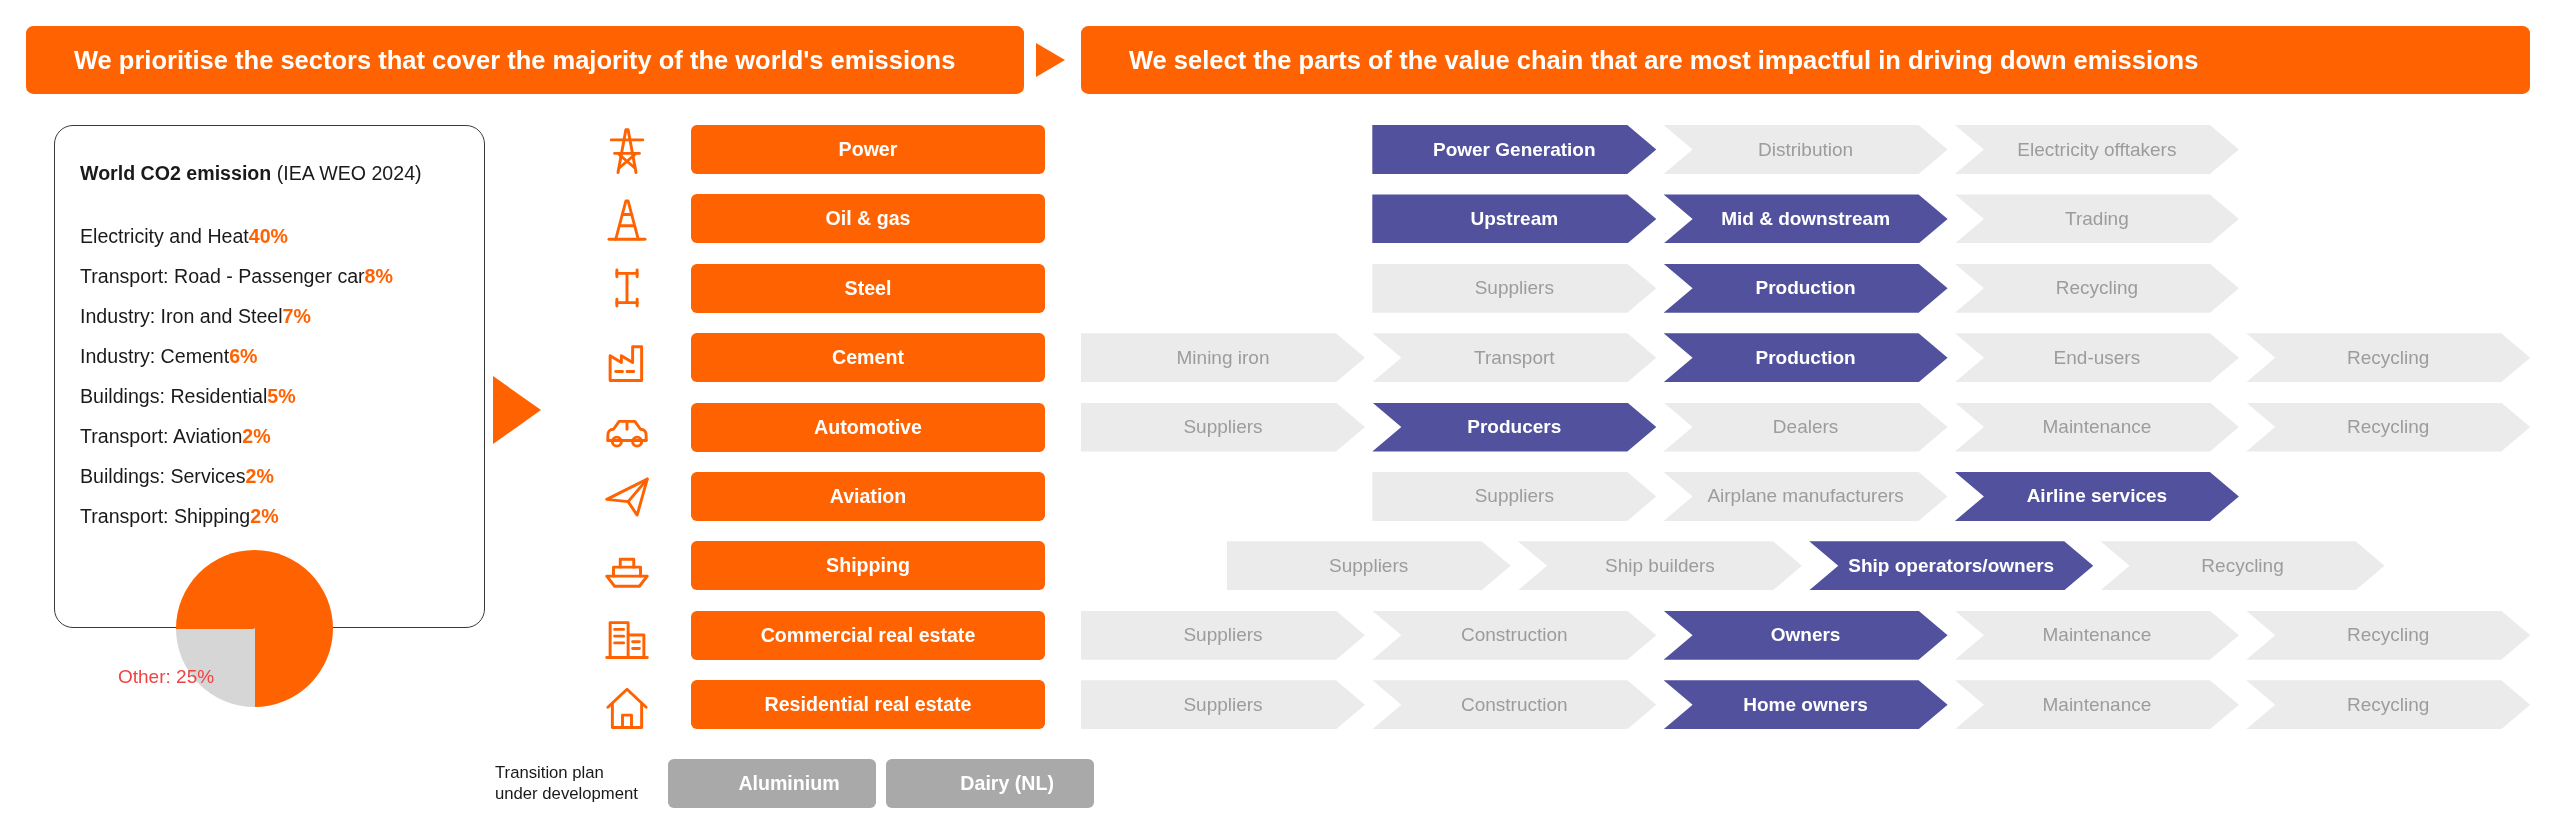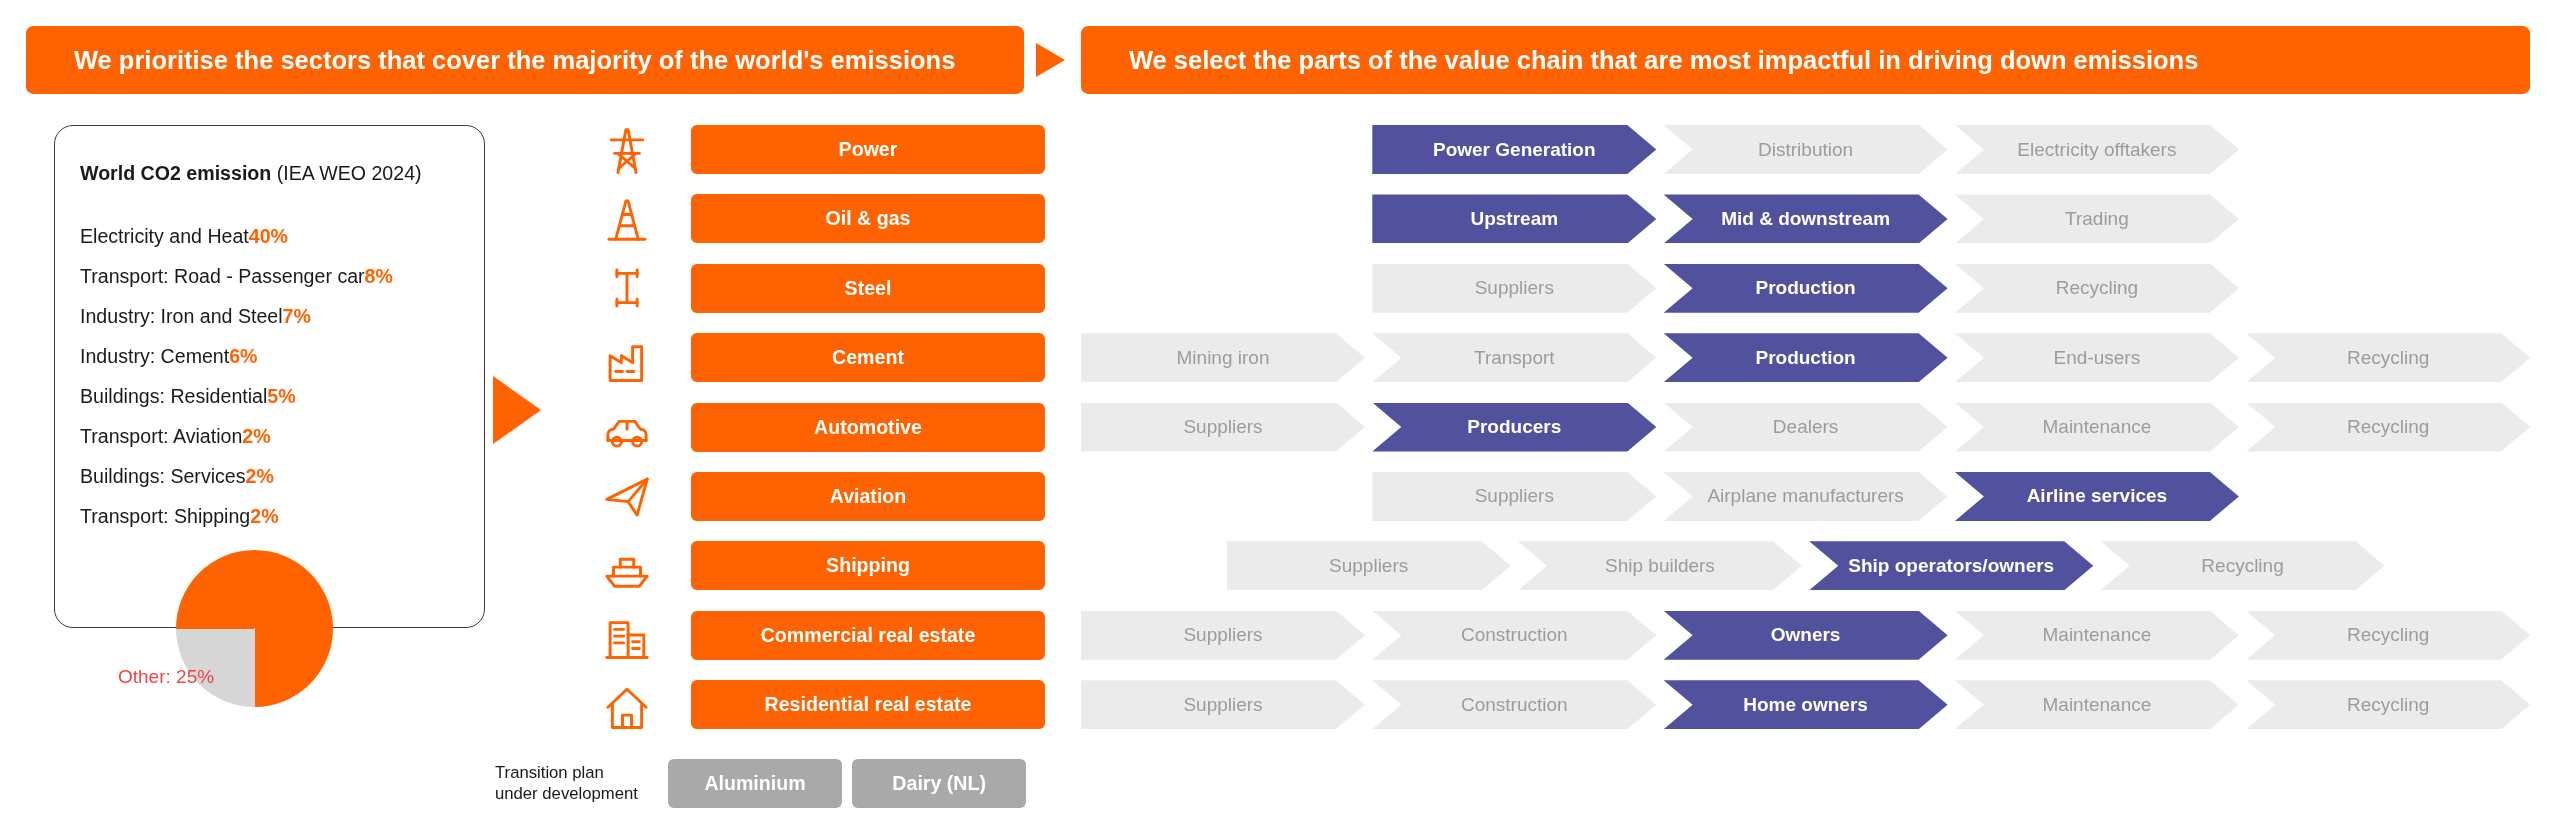--- a/index.html
+++ b/index.html
@@ -34,21 +34,21 @@
   .sector-icon{width:73px;height:49px;display:flex;align-items:center;justify-content:center;}
   .sector-icon svg{width:54px;height:54px;}
   .sector-btn{margin-left:28px;width:354px;height:49px;background:var(--orange);border-radius:5.8px;
        color:#fff;font-weight:bold;font-size:19.6px;display:flex;align-items:center;justify-content:center;}
 
   
   .transition-row{position:absolute;left:495px;top:759px;display:flex;align-items:center;}
   .transition-note{width:145px;text-align:left;font-size:16.7px;line-height:1.2;color:#1a1a1a;}
   .transition-btns{display:flex;margin-left:28px;gap:10.2px;}
   .grey-btn{width:174px;height:49px;background:var(--grey-btn);border-radius:5.8px;color:#fff;
-       font-weight:bold;font-size:19.6px;display:flex;align-items:center;justify-content:center;}
+       font-weight:bold;font-size:19.6px;display:flex;align-items:center;justify-content:center;padding-left:34px;}
 
   
   .chains{position:absolute;left:1081px;top:125px;display:flex;flex-direction:column;gap:20.4px;align-items:center;}
   .chain-row{display:flex;gap:7.3px;height:49px;}
   .chev{width:284px;height:49px;background:var(--chev-grey);color:var(--chev-grey-text);
        font-size:19px;display:flex;align-items:center;justify-content:center;box-sizing:border-box;
        clip-path:polygon(0 0, calc(100% - 29px) 0, 100% 50%, calc(100% - 29px) 100%, 0 100%, 29px 50%);}
   .chev.first{clip-path:polygon(0 0, calc(100% - 29px) 0, 100% 50%, calc(100% - 29px) 100%, 0 100%);}
   .chev.hl{background:var(--purple);color:#fff;font-weight:bold;}
 </style>

